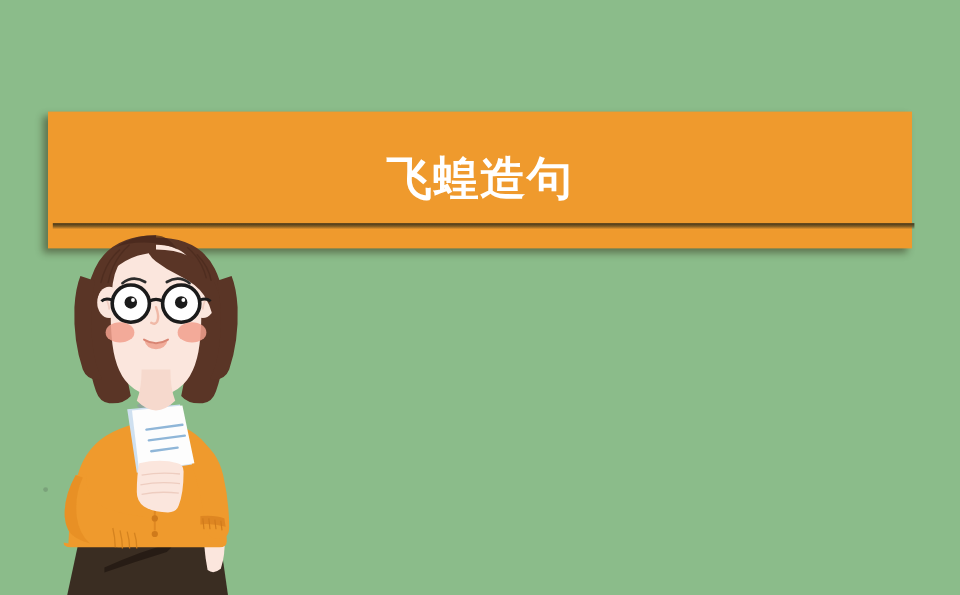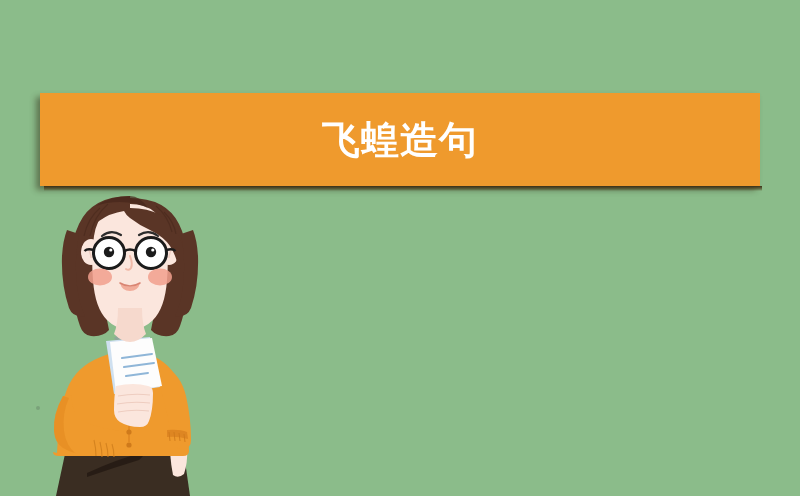--- a/index.html
+++ b/index.html
@@ -20,21 +20,21 @@
     background: #8bbc8a;
     overflow: hidden;
   }
 
   
   #title-banner {
     position: absolute;
     left: 40px;
     top: 93px;
     width: 720px;
-    height: 93px;
+    height: 114px;
     background: #ef9a2d;
     box-shadow: -4px 4px 6px rgba(40, 30, 10, 0.45);
     display: flex;
     align-items: center;
     justify-content: center;
     box-sizing: border-box;
   }
   #title-text {
     color: #ffffff;
     font-size: 38px;

